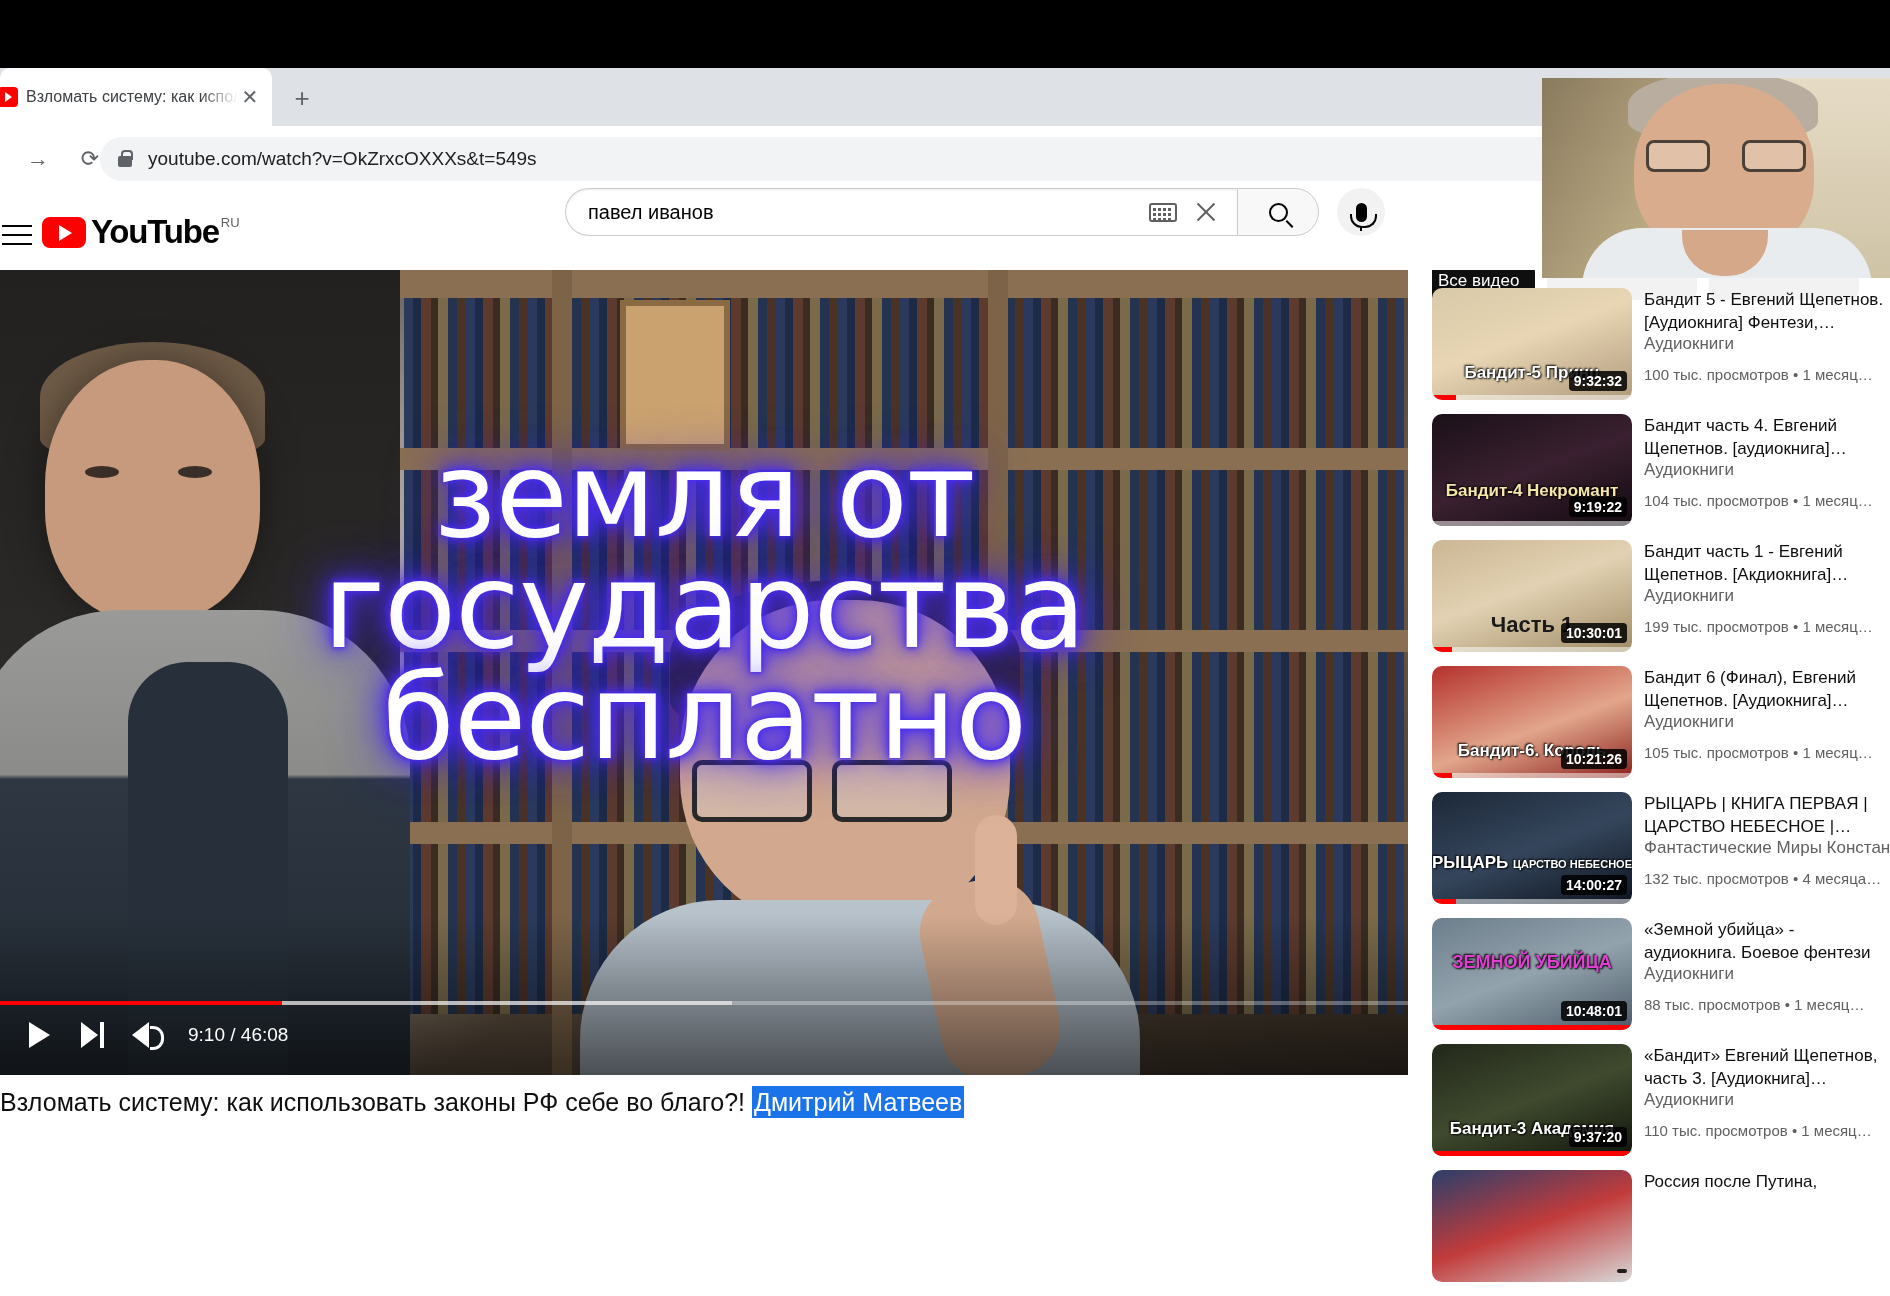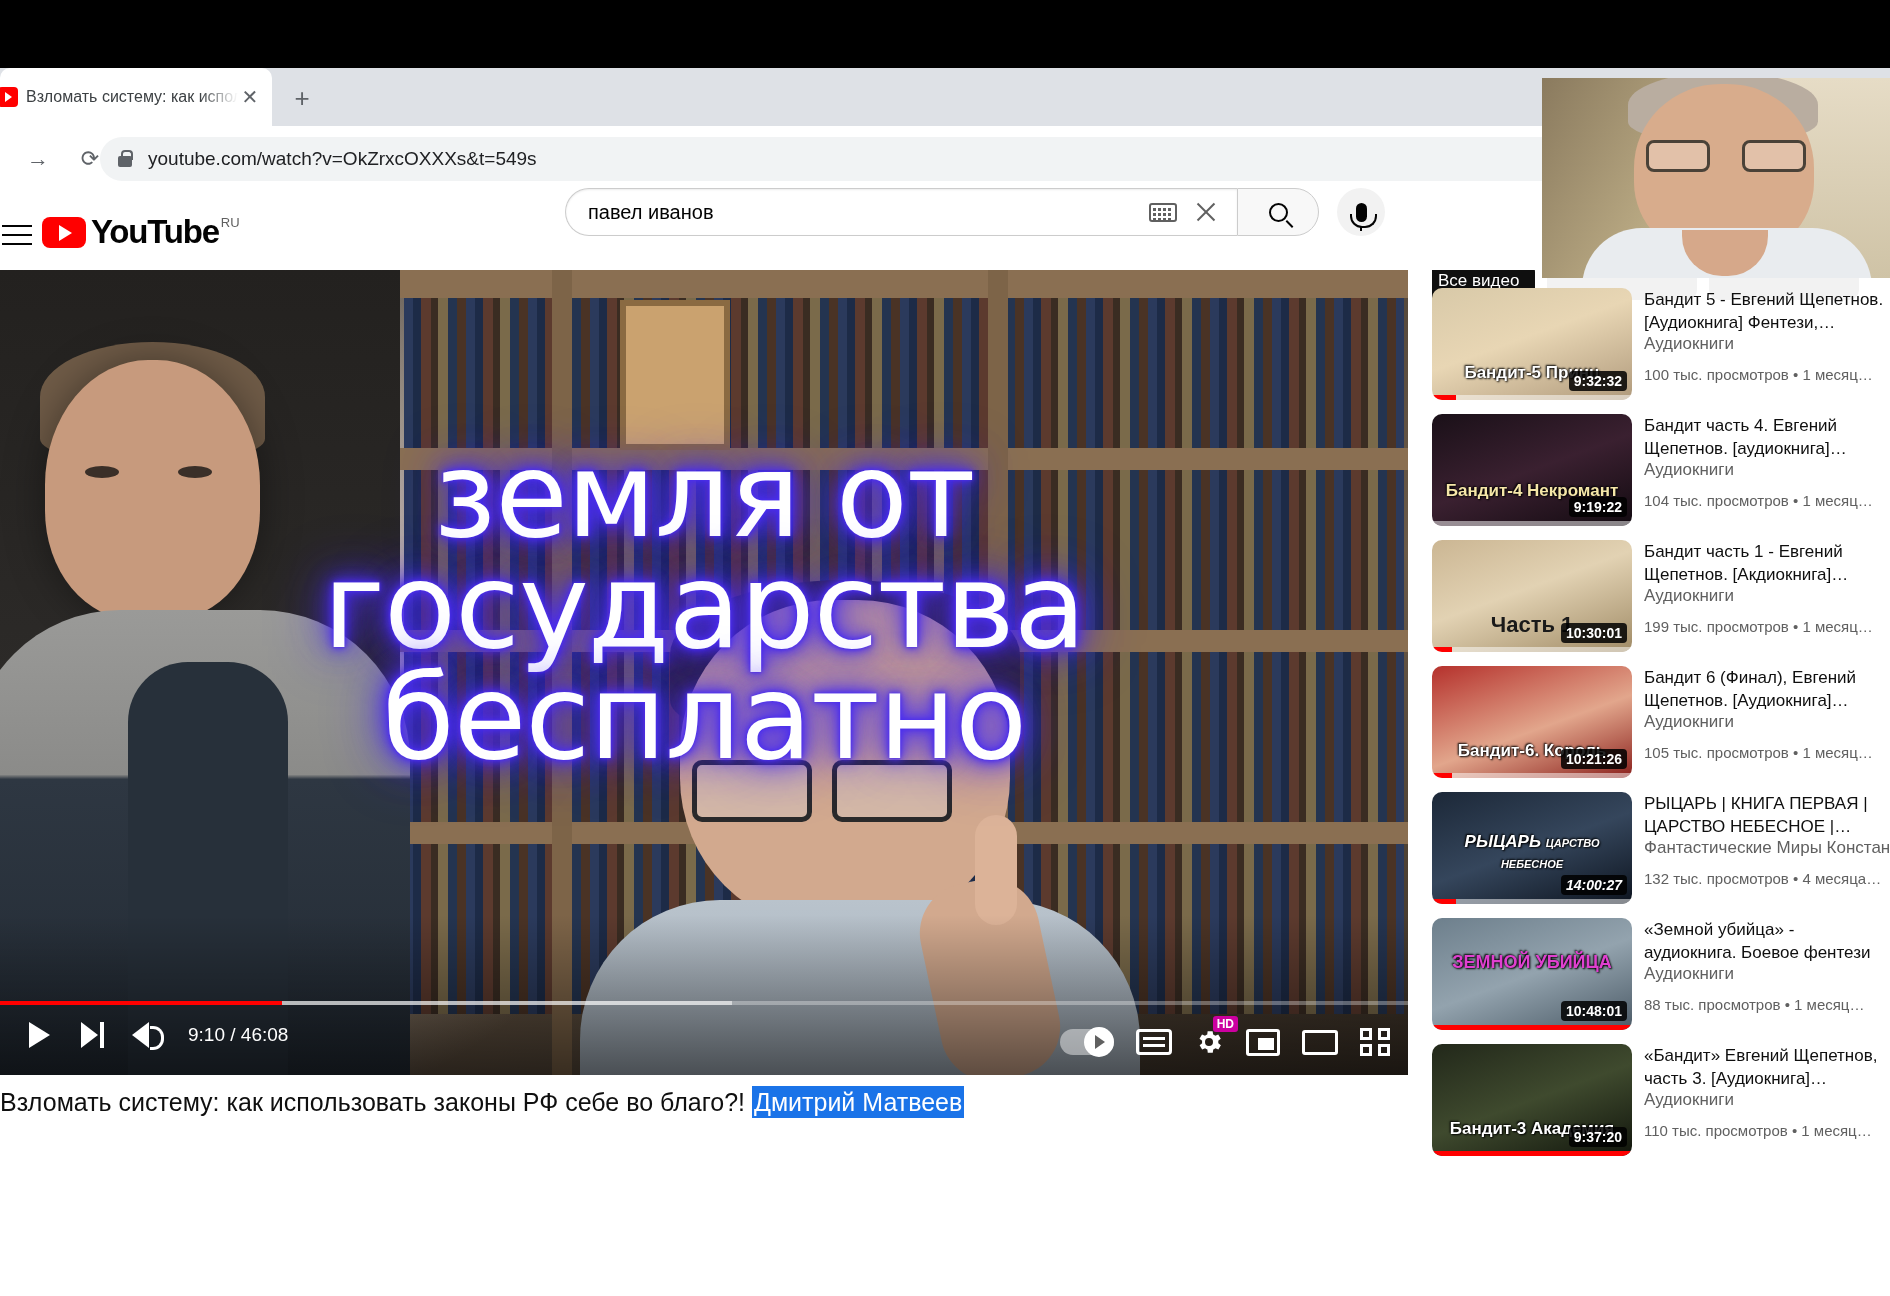--- a/index.html
+++ b/index.html
@@ -620,40 +620,20 @@
         </div>
       <div class="ctl">
           <div class="ico-next"></div>
         </div>
       <div class="ctl">
           <div class="ico-vol"></div>
         </div>
       <div class="time-label">9:10 / 46:08</div>
     </div>
 
-    <div class="controls-right">
-      <div class="autoplay-toggle">
-        <div class="autoplay-knob"></div>
-      </div>
-      <div class="ico-cc"></div>
-      <div class="ico-gear">
-        <svg class="gear-svg" width="30" height="30" viewBox="0 0 24 24">
-          <path fill="#ffffff" d="M19.4 13a7.6 7.6 0 0 0 0-2l2-1.6-2-3.4-2.4 1a7.6 7.6 0 0 0-1.7-1l-.4-2.6h-4l-.3 2.6c-.6.2-1.2.6-1.8 1l-2.4-1-2 3.4L6.5 11a7.6 7.6 0 0 0 0 2l-2 1.6 2 3.4 2.4-1c.6.4 1.2.8 1.8 1l.3 2.6h4l.4-2.6c.6-.2 1.1-.6 1.7-1l2.4 1 2-3.4-2-1.6zM12 15.2A3.2 3.2 0 1 1 12 8.8a3.2 3.2 0 0 1 0 6.4z"></path>
-        </svg>
-        <div class="hd-badge">HD</div>
-      </div>
-      <div class="ico-miniplayer"></div>
-      <div class="ico-theater"></div>
-      <div class="ico-fullscreen">
-        <i class="fs-tl"></i>
-          <i class="fs-tr"></i>
-          <i class="fs-bl"></i>
-          <i class="fs-br"></i>
-      </div>
-    </div>
   </div>
 
   <div class="video-title">
     <span>Взломать систему: как использовать законы РФ себе во благо?! </span><span class="title-sel">Дмитрий Матвеев</span>
   </div>
 
   <svg class="cursor-arrow" width="26" height="34" viewBox="0 0 26 34">
     <path d="M2 2 L2 26 L8 20 L12 30 L16 28 L12 19 L20 19 Z" fill="#ffffff" stroke="#000000" stroke-width="1.6"></path>
   </svg>
 
@@ -744,21 +724,21 @@
           <div class="rec-title">
             <span>Бандит 6 (Финал), Евгений</span>
             <span>Щепетнов. [Аудиокнига]…</span>
           </div>
           <div class="rec-chan">Аудиокниги</div>
           <div class="rec-stats">105 тыс. просмотров  • 1 месяц…</div>
         </div>
       </div>
 
       <div class="rec-item">
-        <div class="thumb" style="background:linear-gradient(160deg,#1c2838 0%,#35465c 50%,#0d141f 100%);font-style:italic;">
+        <div class="thumb" style="background:linear-gradient(160deg,#1c2838 0%,#35465c 50%,#0d141f 100%);">
           <div class="thumb-cap" style="color:#fff; bottom:30px;">
             <span>РЫЦАРЬ</span>
             <span style="font-size:11px;">ЦАРСТВО НЕБЕСНОЕ</span>
           </div>
           <div class="thumb-dur">14:00:27</div>
           <div class="thumb-watched">
               <i style="width:12%"></i>
             </div>
         </div>
         <div class="rec-meta">
@@ -806,20 +786,30 @@
         <div class="rec-meta">
           <div class="rec-title">
             <span>«Бандит» Евгений Щепетнов,</span>
             <span>часть 3. [Аудиокнига]…</span>
           </div>
           <div class="rec-chan">Аудиокниги</div>
           <div class="rec-stats">110 тыс. просмотров  • 1 месяц…</div>
         </div>
       </div>
 
+      <div class="rec-item">
+        <div class="thumb" style="background:linear-gradient(160deg,#2b3f6b 0%,#c23b3b 50%,#d8d8d8 100%);">
+          <div class="thumb-dur"></div>
+        </div>
+        <div class="rec-meta">
+          <div class="rec-title">
+            <span>Россия после Путина,</span>
+          </div>
+        </div>
+      </div>
 
     </div>
   </div>
 </div>
 
 <div class="webcam">
   <div class="wc-bg"></div>
   <div class="wc-wall"></div>
   <div class="wc-hair"></div>
   <div class="wc-head"></div>

